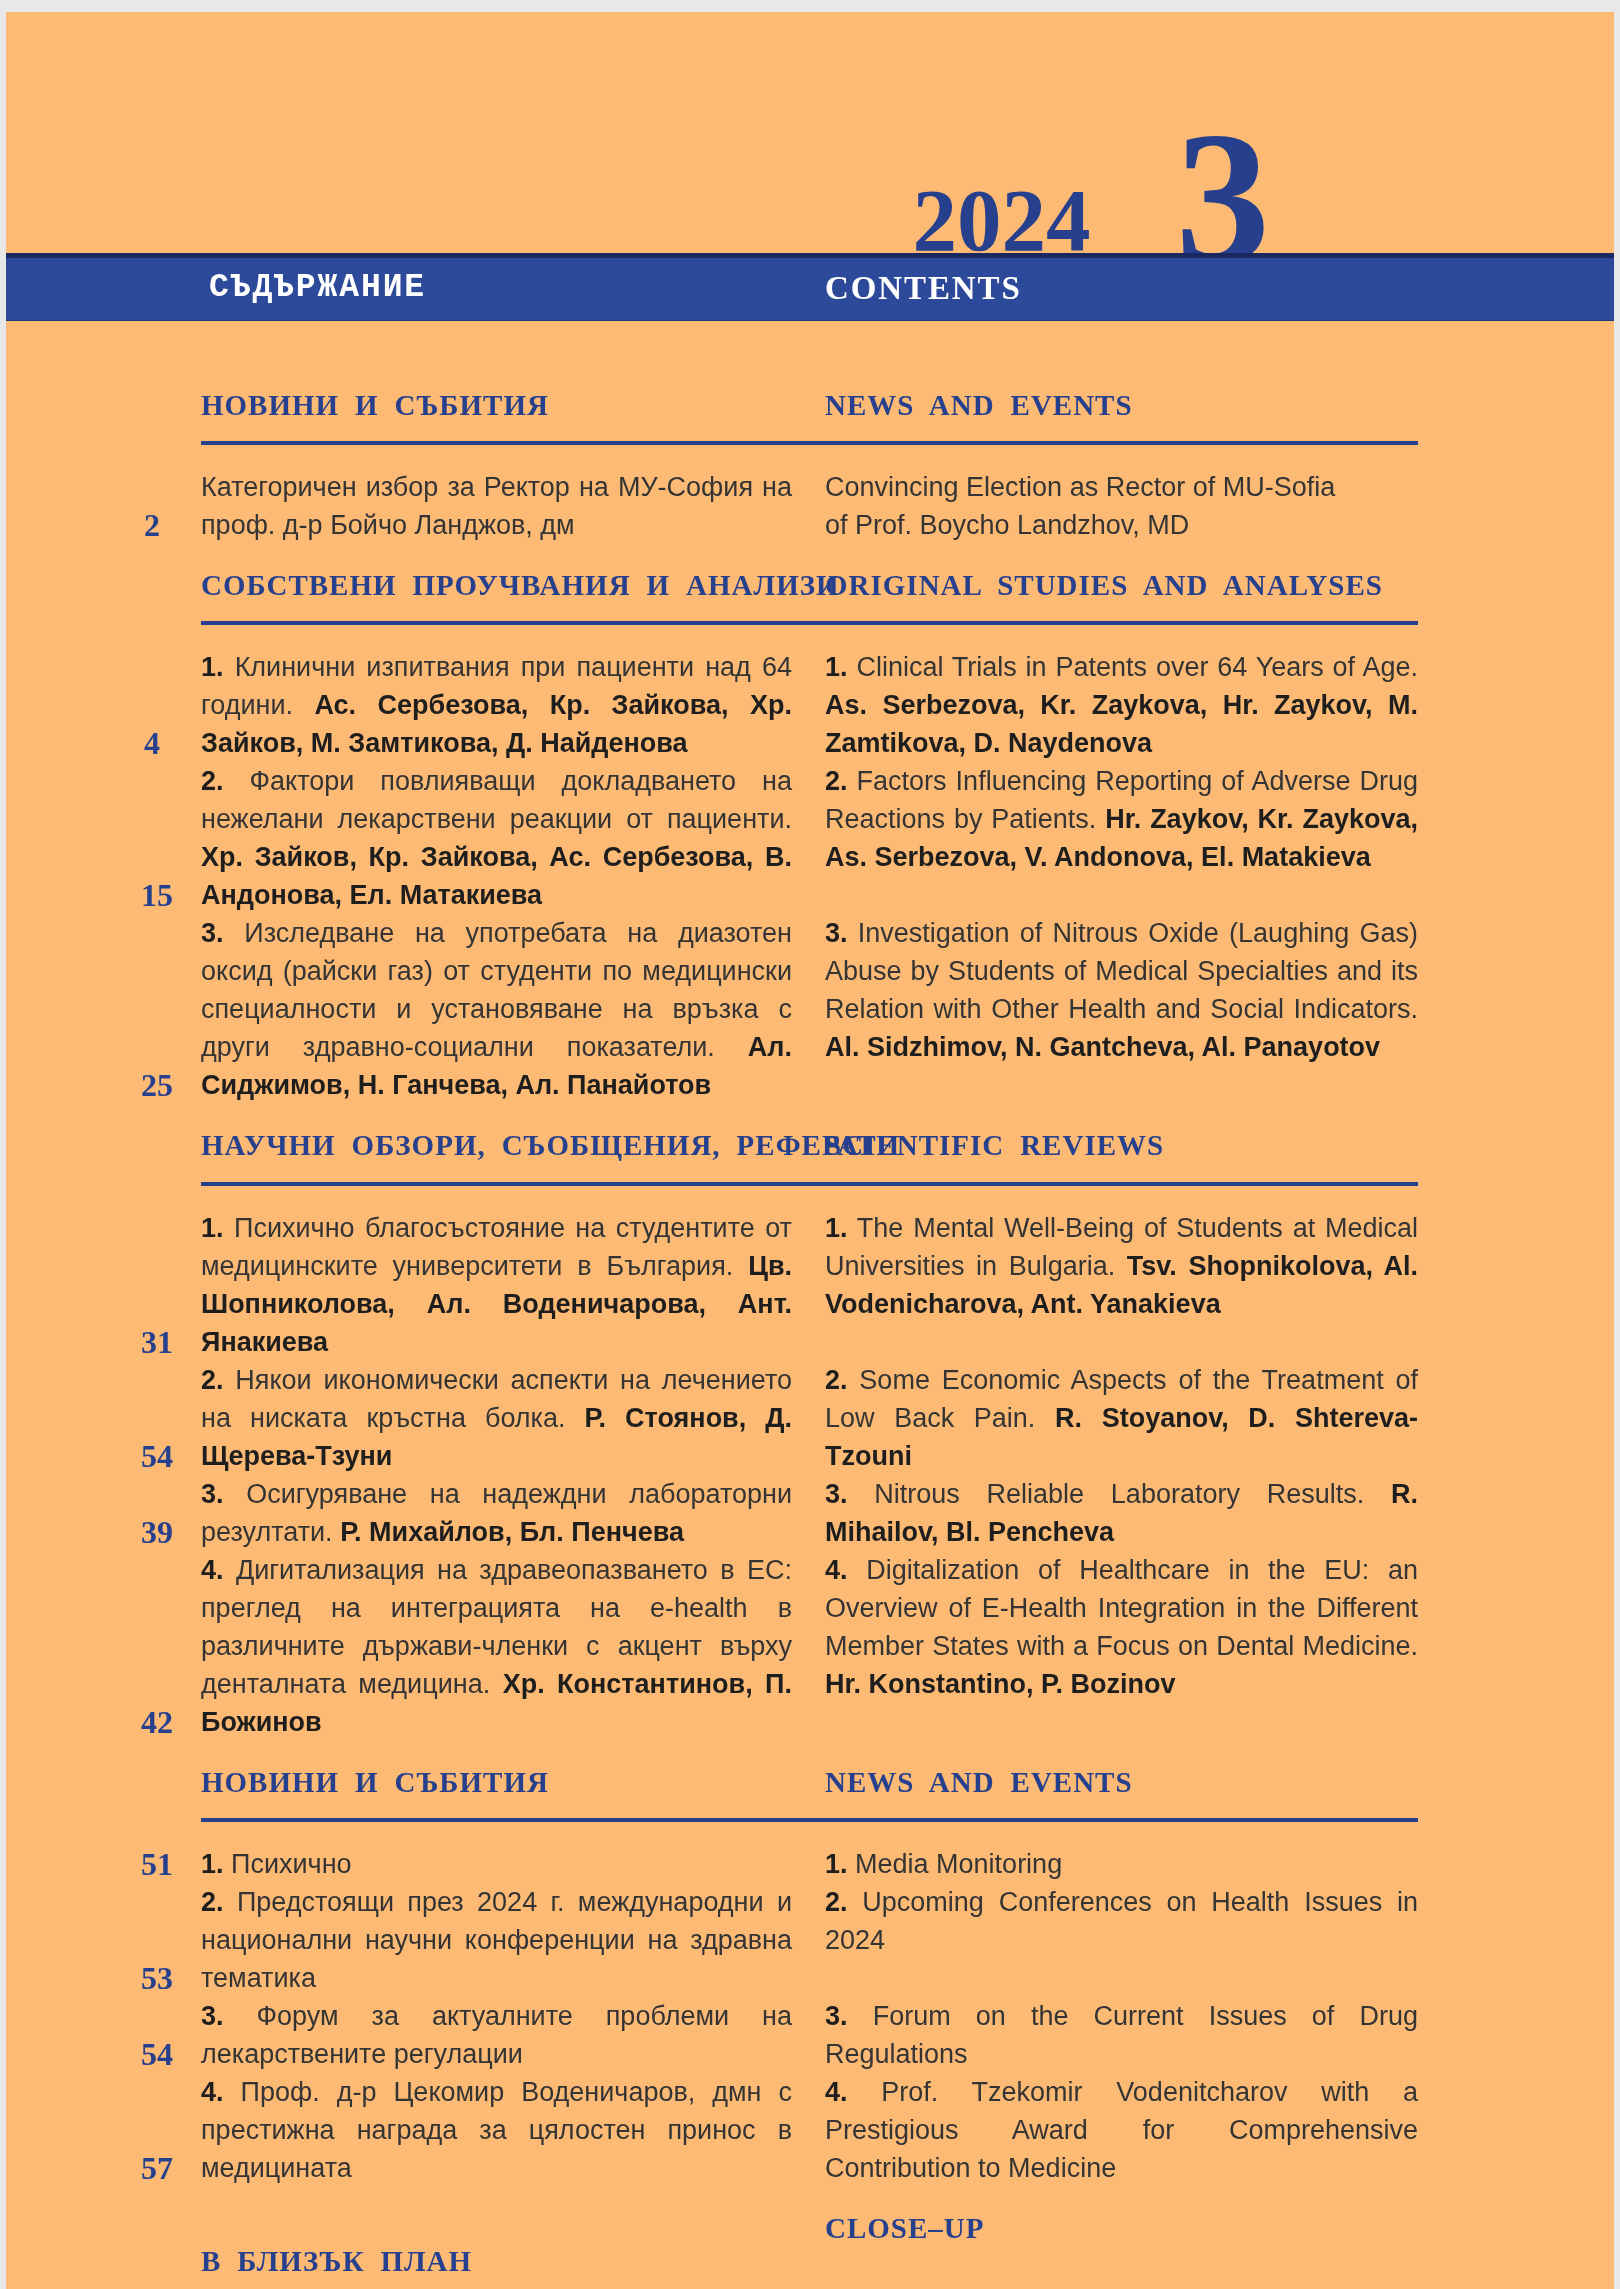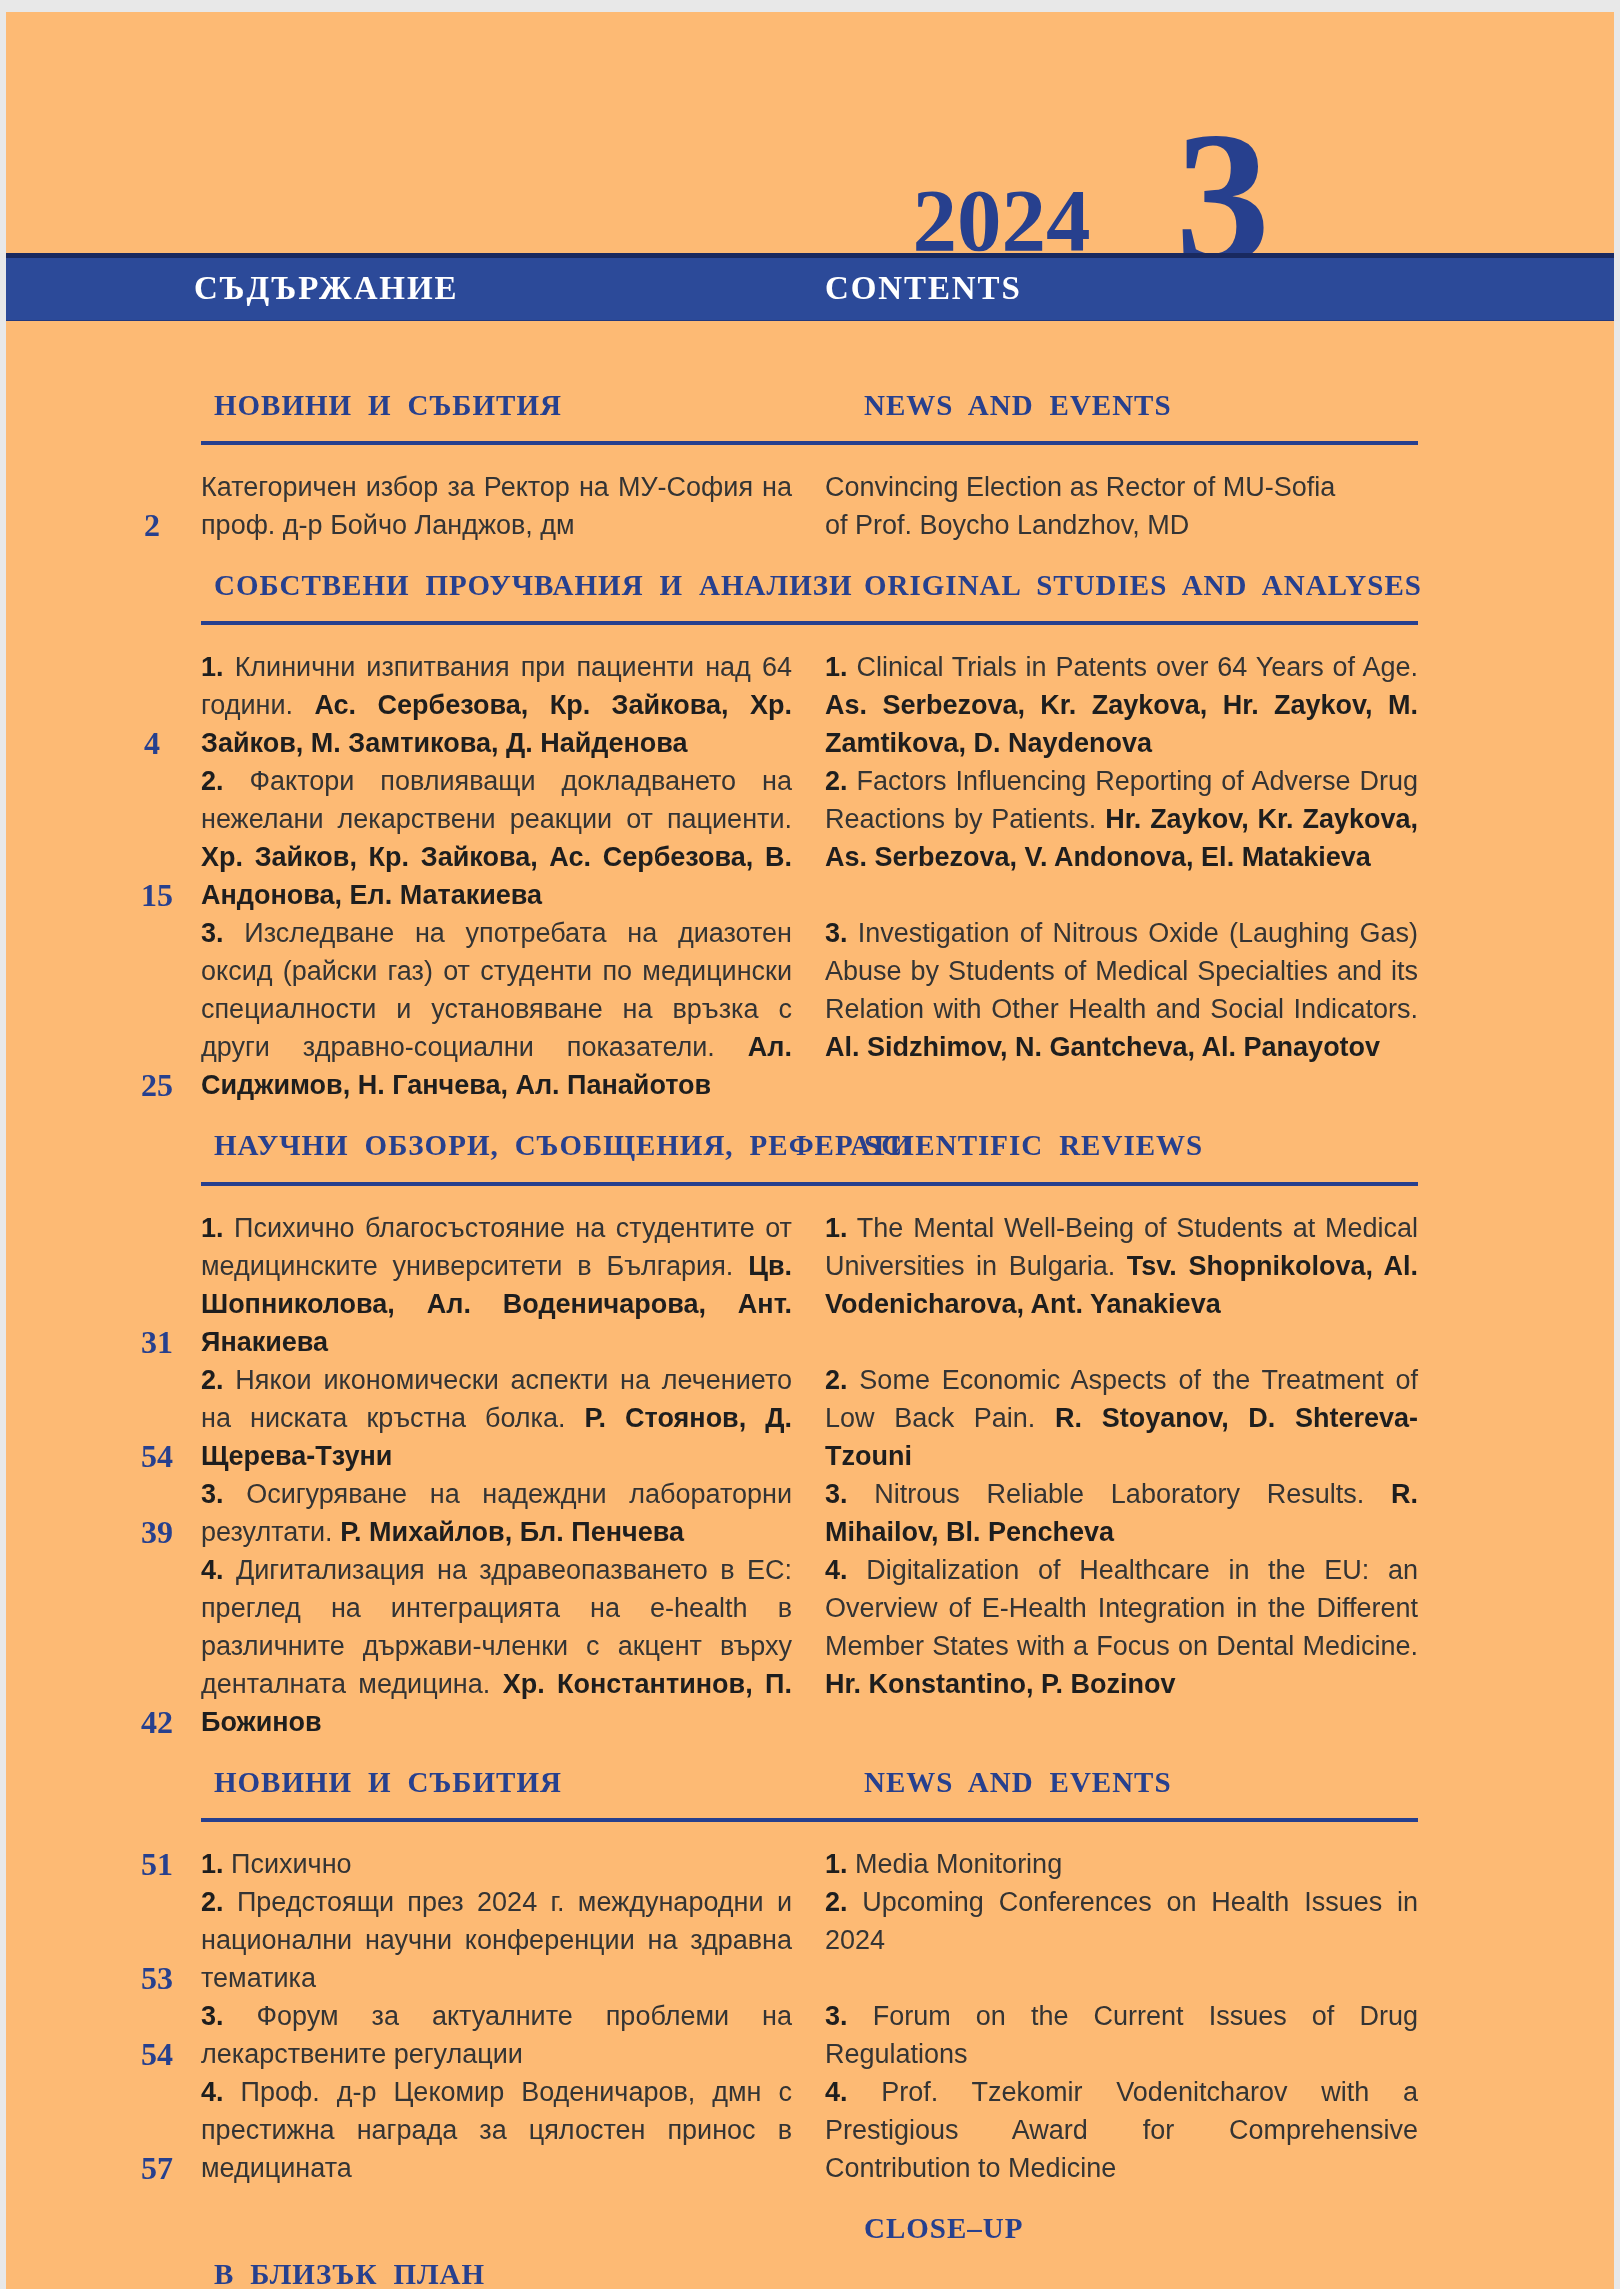--- a/index.html
+++ b/index.html
@@ -48,29 +48,29 @@
     position:absolute;
     top:0;
     line-height:60px;
     color:#ffffff;
     font-family:"Liberation Serif", serif;
     font-weight:bold;
     font-size:33px;
     letter-spacing:1.9px;
     white-space:nowrap;
   }
-  .bar-label.bg{left:188px;}
+  .bar-label.bg{left:203px;font-family:Liberation Mono, monospace;}
   .bar-label.en{left:819px;}
   
   .row{
     display:grid;
     grid-template-columns:60px 591px 33px 593px;
     margin-left:135px;
   }
-  .sec-head-row{margin-top:25px;gap:13px;}
+  .sec-head-row{margin-top:25px;}
   .sec-head-row.first{margin-top:68px;}
   .sec-head{
     margin:0;
     font-family:"Liberation Serif", serif;
     font-weight:bold;
     font-size:29px;
     line-height:33px;
     color:#27408e;
     letter-spacing:1px;
     word-spacing:7.7px;

